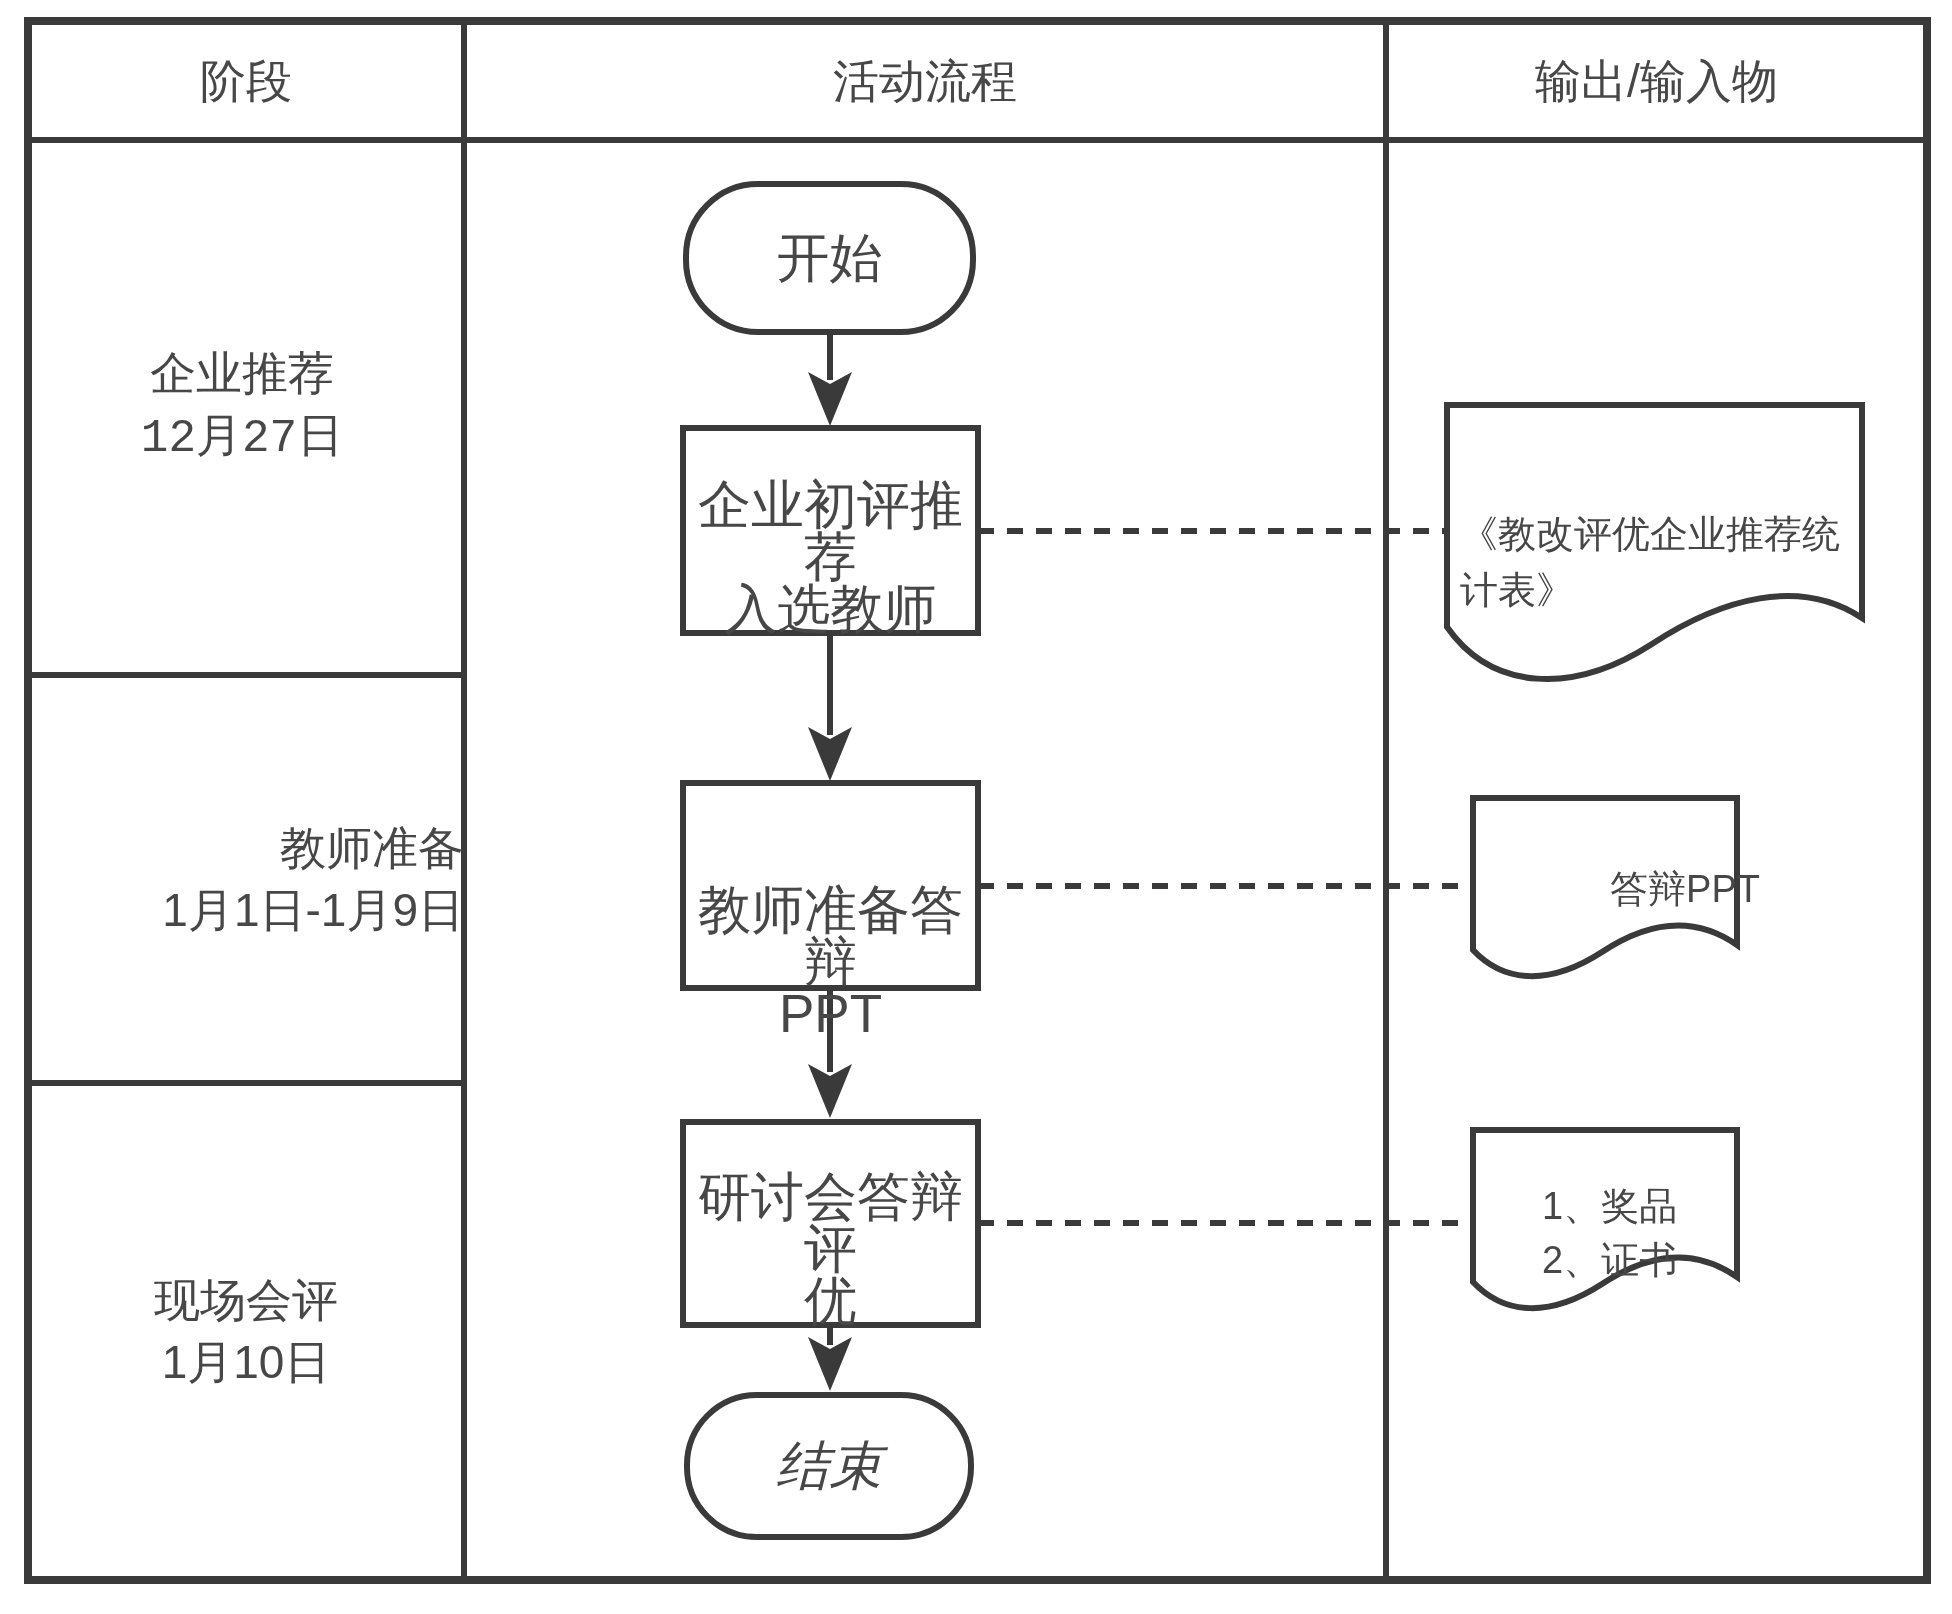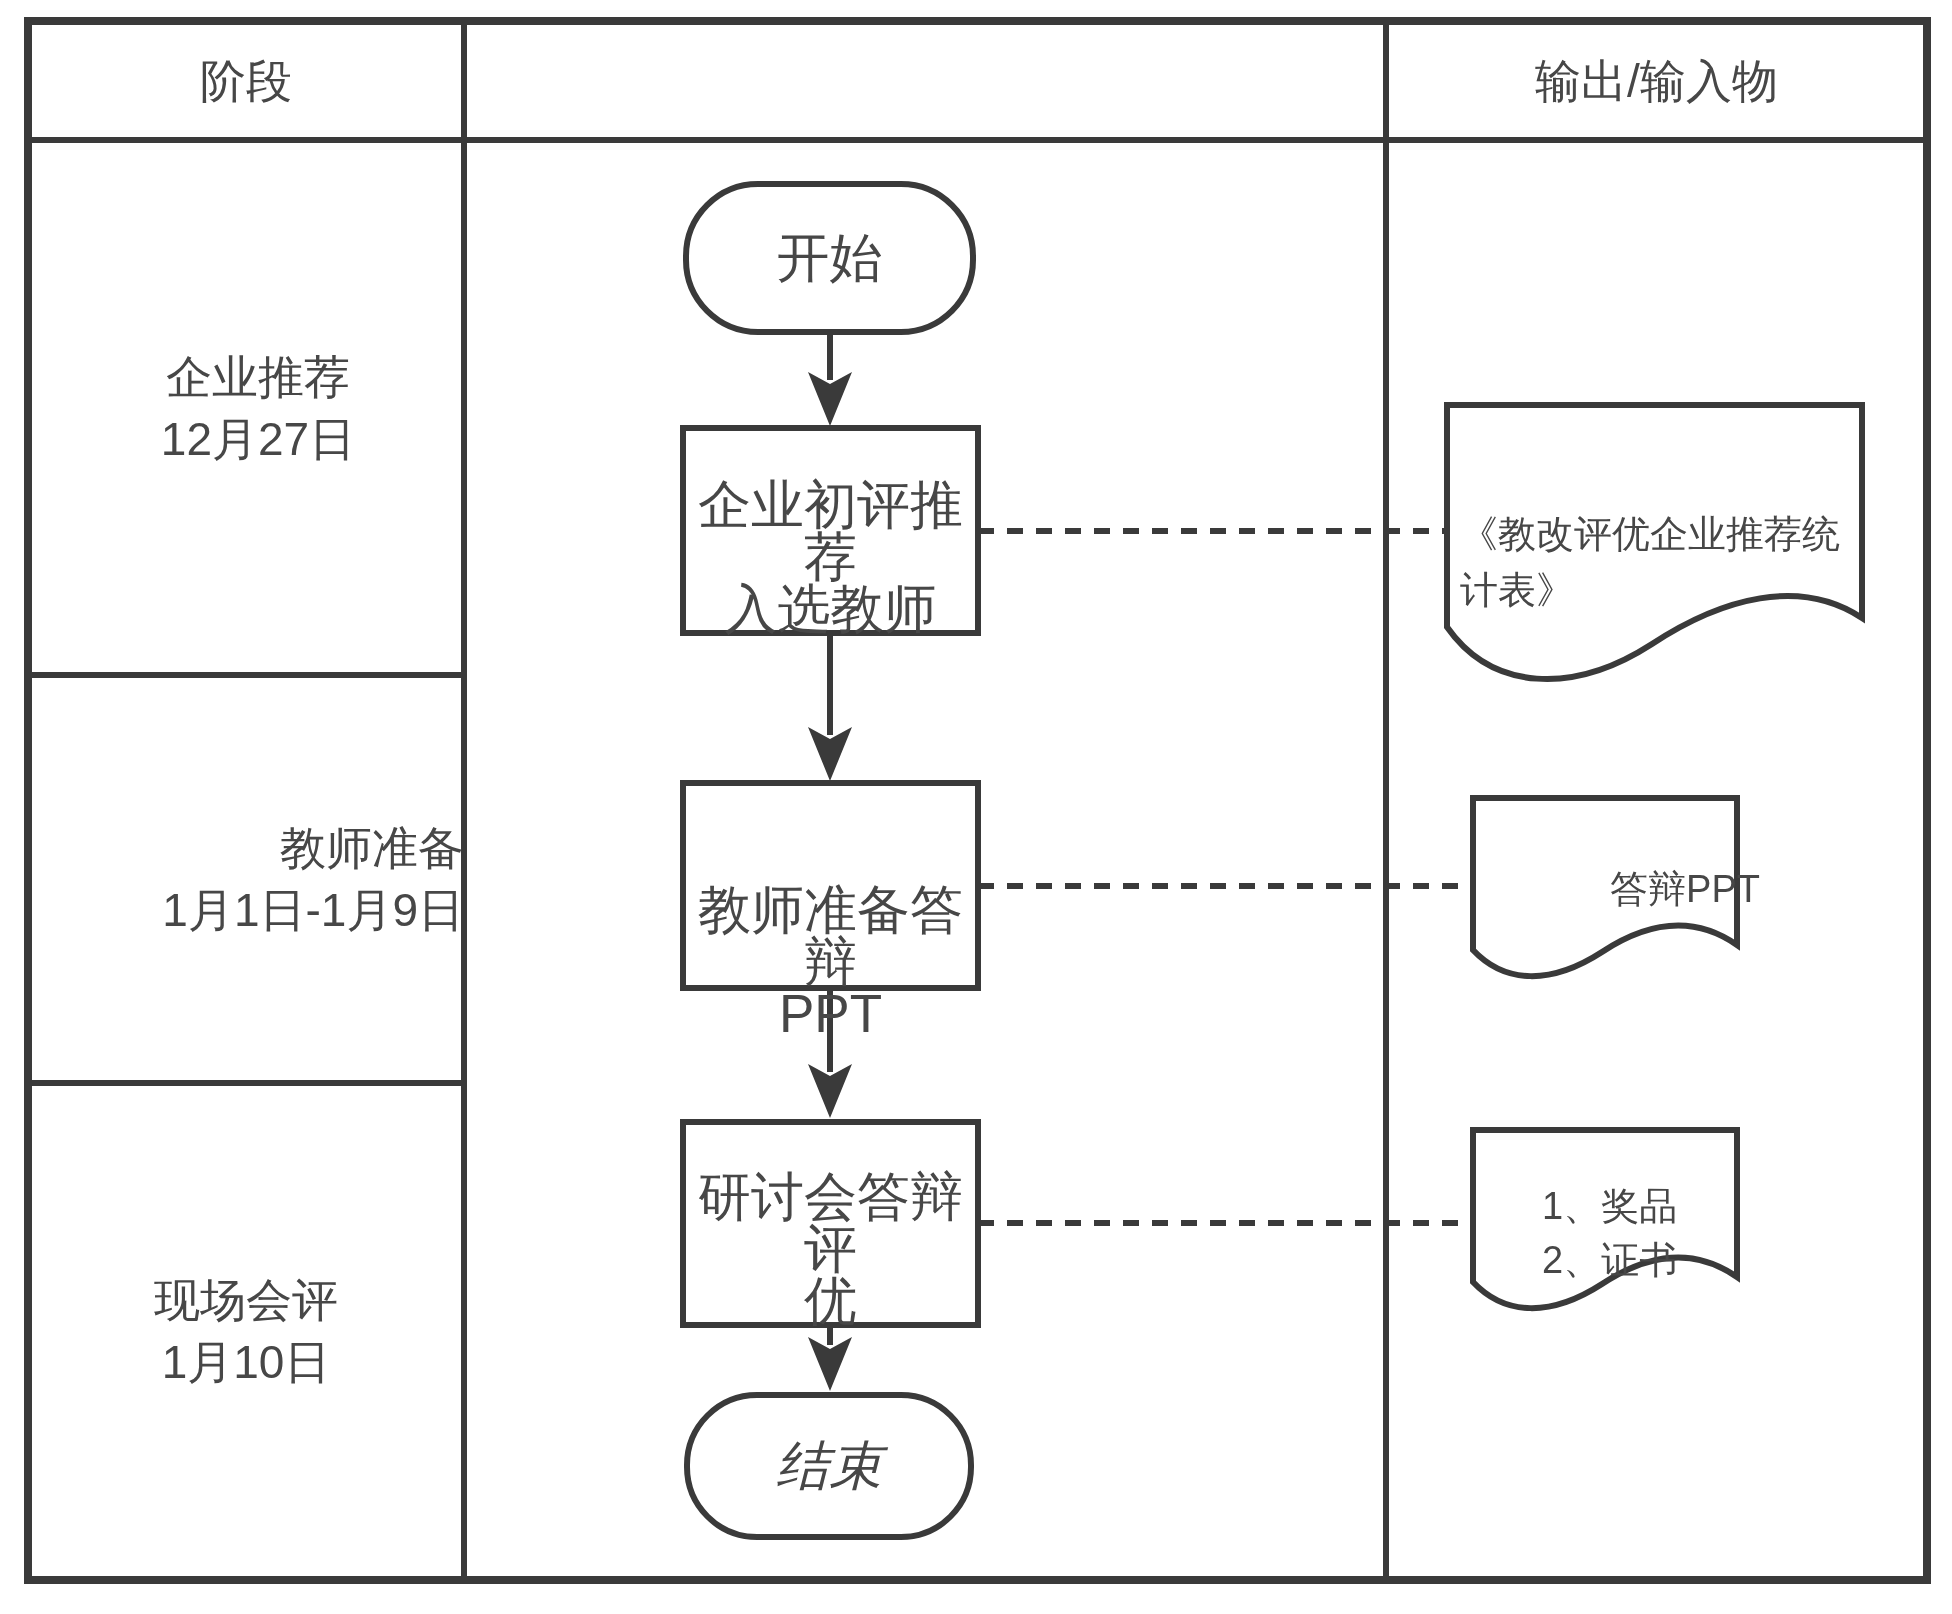--- a/index.html
+++ b/index.html
@@ -86,23 +86,24 @@
     <rect x="683" y="783" width="295" height="205" fill="#ffffff" stroke="#3a3a3a" stroke-width="6"></rect>
     <rect x="683" y="1122" width="295" height="203" fill="#ffffff" stroke="#3a3a3a" stroke-width="6"></rect>
     <rect x="687" y="1395" width="284" height="142" rx="70" ry="70" fill="#ffffff" stroke="#3a3a3a" stroke-width="6"></rect>
 
     <path d="M 1447 405 L 1862 405 L 1862 618 C 1800 577 1722 598 1652 644 C 1573 695 1492 691 1447 627 Z" fill="#ffffff" stroke="#3a3a3a" stroke-width="6"></path>
     <path d="M 1473 798 L 1737 798 L 1737 945 C 1694 915 1649 921 1602 952 C 1551 985 1505 984 1473 950 Z" fill="#ffffff" stroke="#3a3a3a" stroke-width="6"></path>
     <path d="M 1473 1130 L 1737 1130 L 1737 1277 C 1694 1247 1649 1253 1602 1284 C 1551 1317 1505 1316 1473 1282 Z" fill="#ffffff" stroke="#3a3a3a" stroke-width="6"></path>
   </svg>
 
   <div class="label header-label" style="left:28px; top:55px; width:436px;">阶段</div>
+  <div class="label header-label" style="left:464px; top:55px; width:922px;">活动流程</div>
   <div class="label header-label" style="left:1386px; top:55px; width:541px;">输出/输入物</div>
 
-  <div class="label lane-label" style="left:40px; top:346px; width:436px;">企业推荐
+  <div class="label lane-label" style="left:24px; top:346px; width:436px;font-family:Liberation Mono, monospace;">企业推荐
 12月27日</div>
   <div class="label lane-label" style="left:28px; top:817px; width:436px;text-align:right;">教师准备
 1月1日-1月9日</div>
   <div class="label lane-label" style="left:28px; top:1269px; width:436px;">现场会评
 1月10日</div>
 
   <div class="label node-label" style="left:686px; top:232px; width:287px;">开始</div>
   <div class="label node-label" style="left:683px; top:479px; width:295px;">企业初评推荐
 入选教师</div>
   <div class="label node-label" style="left:683px; top:884px; width:295px;">教师准备答辩

